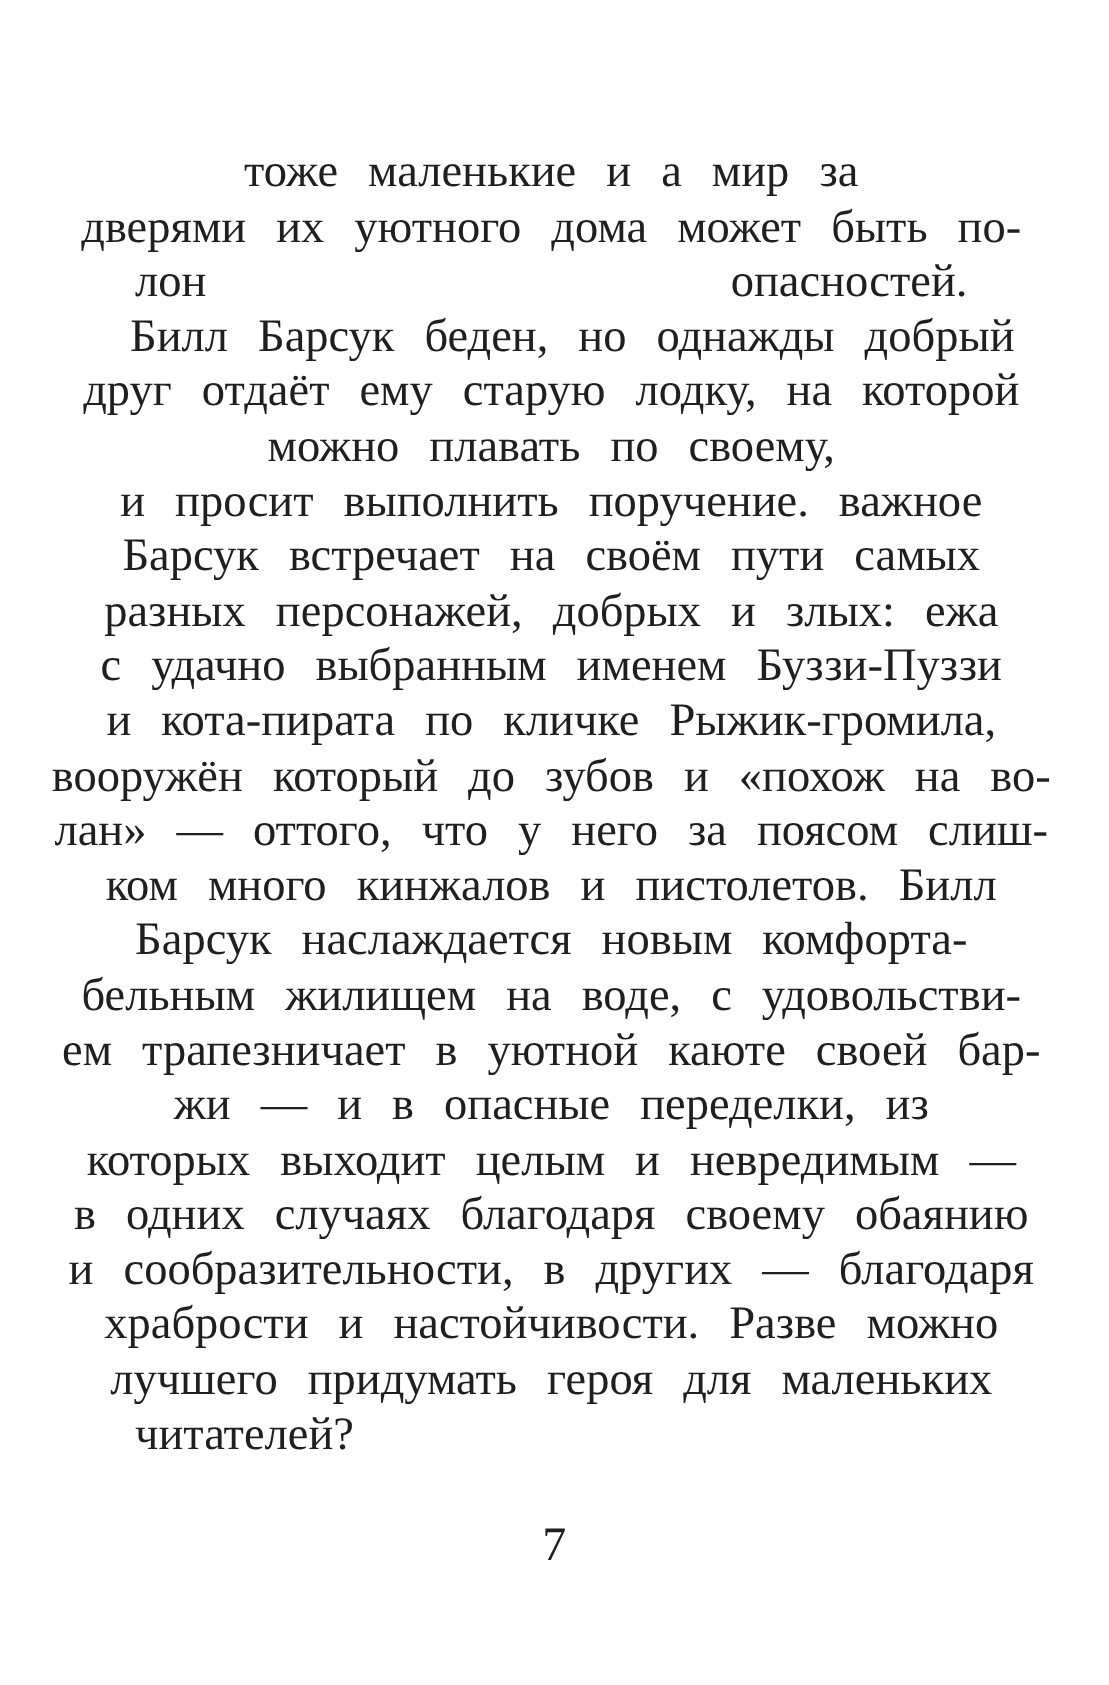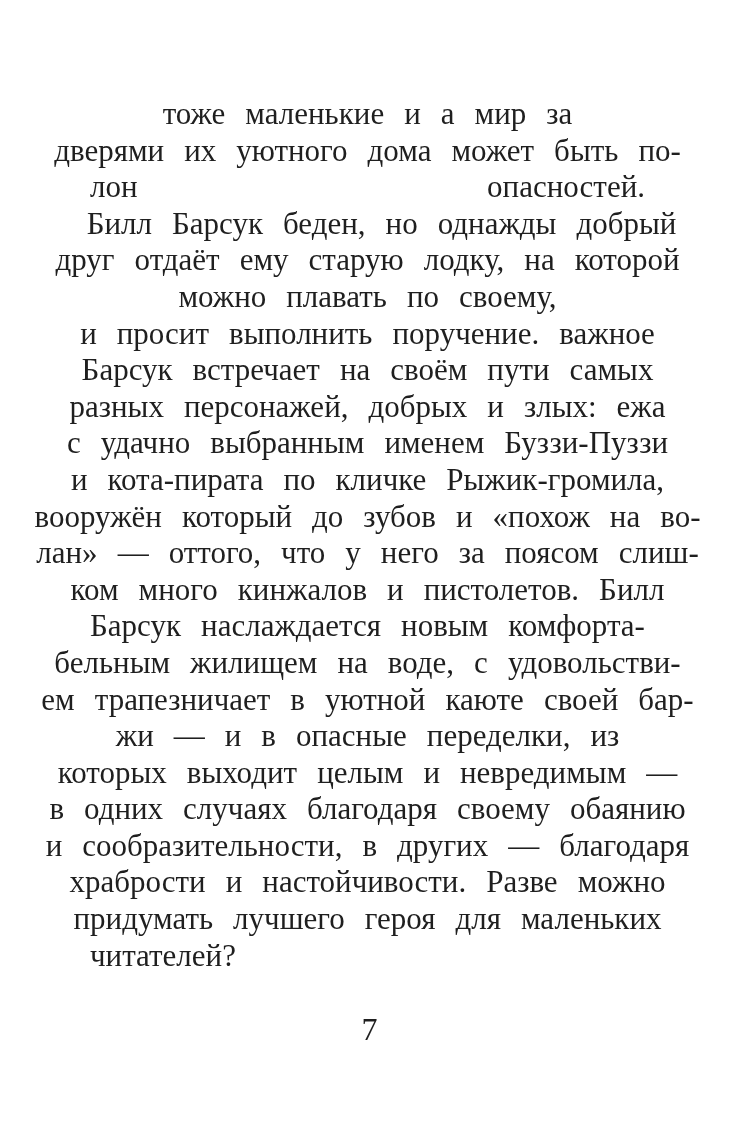--- a/index.html
+++ b/index.html
@@ -222,22 +222,22 @@
         <span>благодаря</span>
       </div>
       <div class="line">
         <span>храбрости</span>
         <span>и</span>
         <span>настойчивости.</span>
         <span>Разве</span>
         <span>можно</span>
       </div>
       <div class="line">
+        <span>лучшего</span>
         <span>придумать</span>
-        <span>лучшего</span>
         <span>героя</span>
         <span>для</span>
         <span>маленьких</span>
       </div>
       <div class="line last">
         <span>читателей?</span>
       </div>
     </div>
   <div class="page-number">7</div>
 </div>

